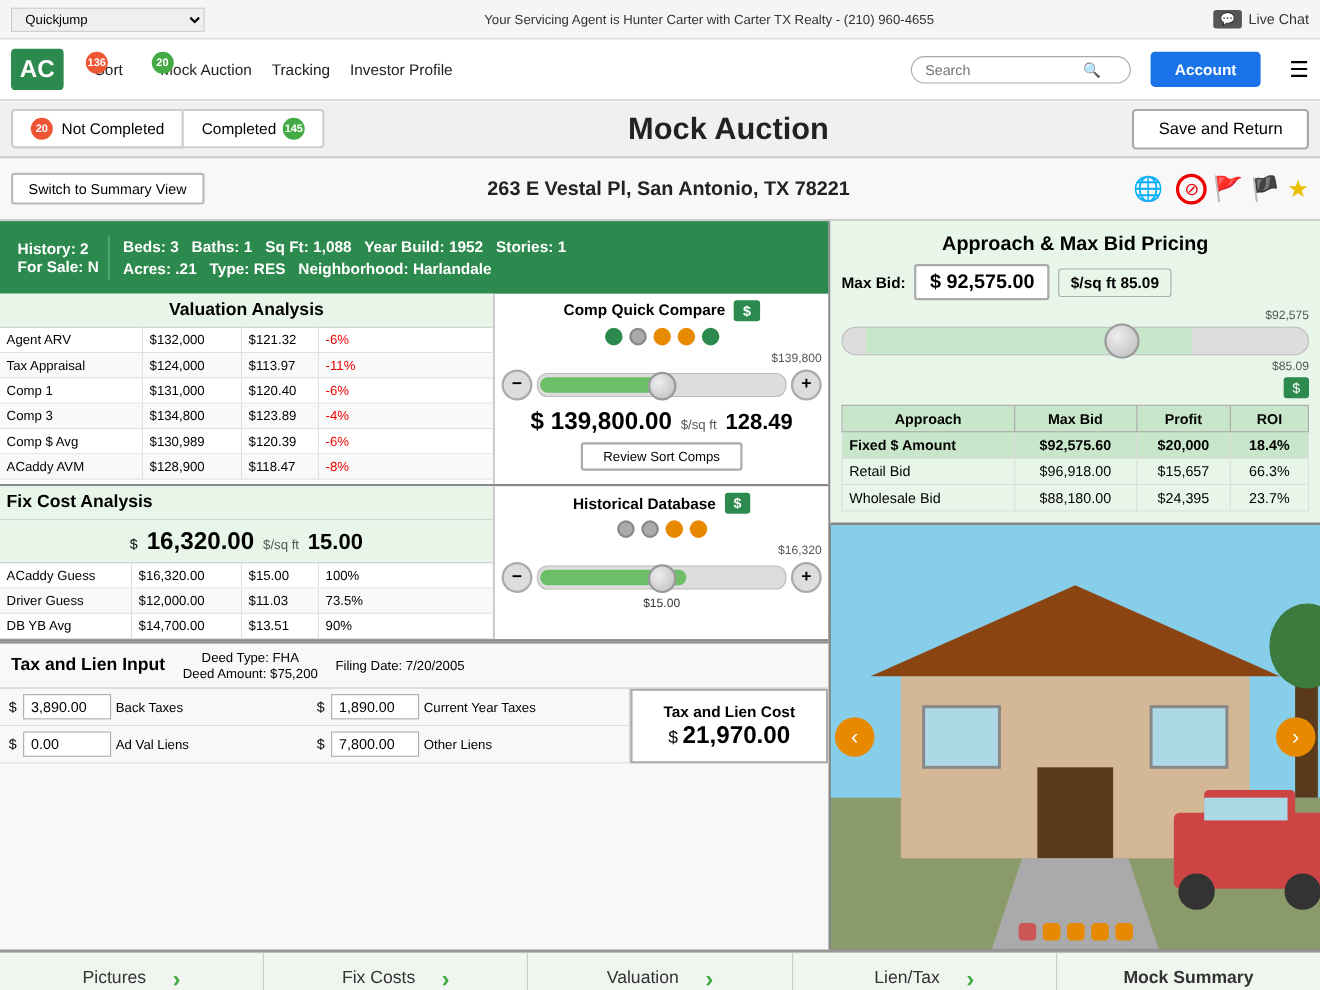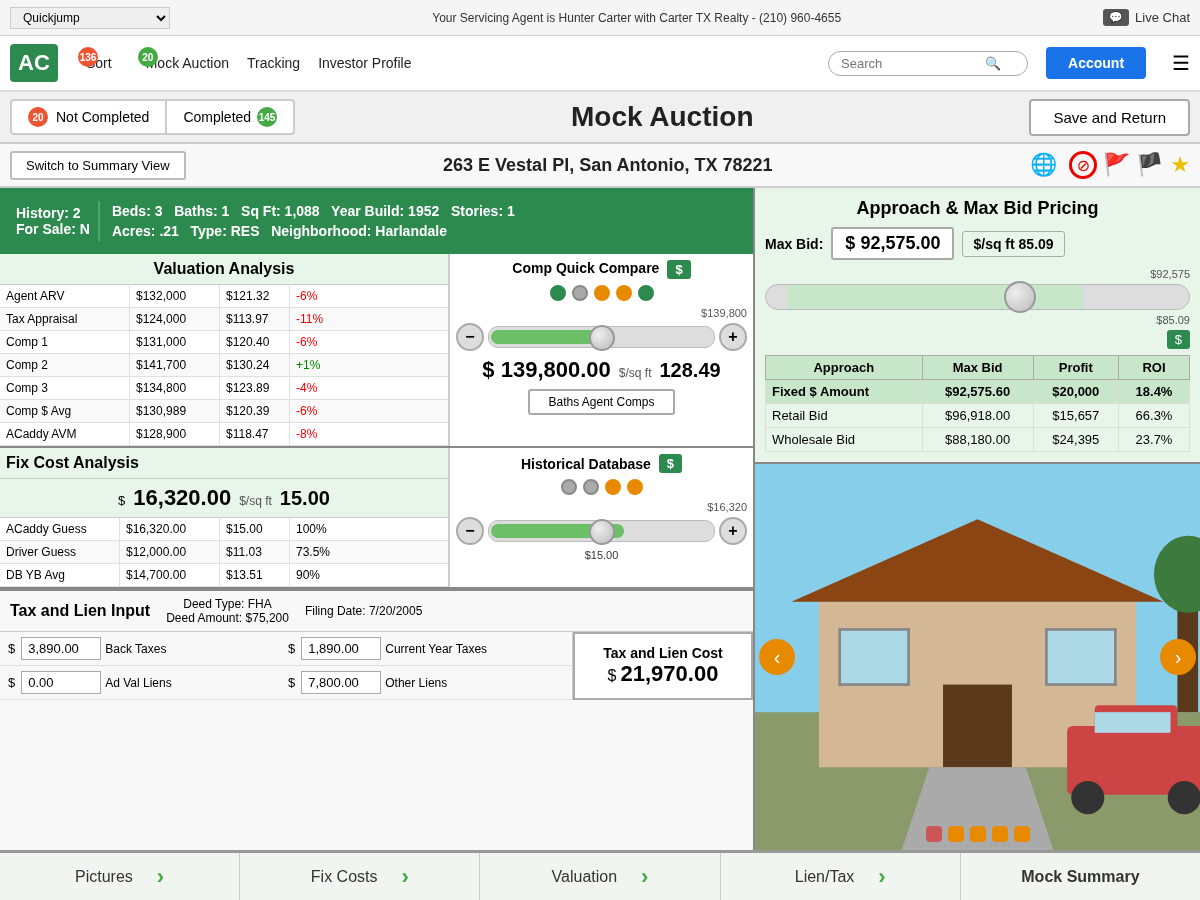--- a/index.html
+++ b/index.html
@@ -1,20 +1,20 @@
 <!DOCTYPE html>
 <html><head>
   <meta charset="utf-8">
   <style>
     * { box-sizing: border-box; margin: 0; padding: 0; font-family: Arial, sans-serif; }
     body { width: 1200px; height: 900px; overflow: hidden; background: #fff; font-size: 13px; }
 
     
     .top-bar { background: #f5f5f5; border-bottom: 1px solid #ccc; padding: 4px 10px; display: flex; align-items: center; justify-content: space-between; height: 36px; }
-    .quickjump select { border: 1px solid #ccc; padding: 2px 8px; font-size: 12px; width: 160px; }
+    .quickjump select { border: 1px solid #ccc; padding: 2px 8px; font-size: 12px; width: 176px; }
     .agent-info { font-size: 12px; color: #333; text-align: center; }
     .live-chat { display: flex; align-items: center; gap: 6px; font-size: 13px; color: #333; cursor: pointer; }
     .chat-icon { background: #555; color: #fff; padding: 2px 6px; border-radius: 3px; font-size: 11px; }
 
     
     .nav-bar { background: #fff; border-bottom: 2px solid #ddd; padding: 0 10px; display: flex; align-items: center; height: 56px; gap: 18px; }
     .logo { display: flex; align-items: center; margin-right: 10px; }
     .logo-svg { width: 48px; height: 38px; }
     .nav-item { position: relative; font-size: 14px; font-weight: 500; cursor: pointer; color: #222; display: flex; align-items: center; gap: 4px; }
     .badge { background: #e53; color: #fff; border-radius: 50%; font-size: 10px; font-weight: bold; width: 20px; height: 20px; display: flex; align-items: center; justify-content: center; position: absolute; top: -8px; left: -8px; }
@@ -27,21 +27,21 @@
     
     .action-bar { background: #f0f0f0; display: flex; align-items: center; height: 52px; border-bottom: 2px solid #ccc; padding: 0 10px; gap: 0; }
     .not-completed-tab { background: #fff; border: 2px solid #ccc; border-radius: 4px 0 0 4px; padding: 6px 16px; font-size: 14px; cursor: pointer; position: relative; display: flex; align-items: center; gap: 8px; }
     .not-completed-tab .badge { position: relative; top: 0; left: 0; }
     .completed-tab { background: #fff; border: 2px solid #ccc; border-left: none; border-radius: 0 4px 4px 0; padding: 6px 16px; font-size: 14px; cursor: pointer; display: flex; align-items: center; gap: 6px; }
     .completed-tab .badge.green { position: relative; top: 0; left: 0; }
     .mock-auction-title { flex: 1; text-align: center; font-size: 28px; font-weight: bold; color: #222; }
     .save-return-btn { background: #fff; border: 2px solid #aaa; padding: 8px 22px; font-size: 15px; cursor: pointer; border-radius: 4px; }
 
     
-    .address-bar { background: #f8f8f8; border-bottom: 2px solid #ccc; display: flex; align-items: center; height: 44px; padding: 0 10px; gap: 12px; }
+    .address-bar { background: #f8f8f8; border-bottom: 2px solid #ccc; display: flex; align-items: center; height: 57px; padding: 0 10px; gap: 12px; }
     .summary-btn { background: #fff; border: 2px solid #bbb; padding: 5px 14px; font-size: 13px; cursor: pointer; border-radius: 3px; }
     .address-text { flex: 1; text-align: center; font-size: 18px; font-weight: bold; color: #222; }
     .chrome-icon { font-size: 22px; cursor: pointer; }
     .flag-icons { display: flex; gap: 6px; align-items: center; }
     .icon-circle-red { width: 28px; height: 28px; border-radius: 50%; border: 3px solid #e00; display: flex; align-items: center; justify-content: center; color: #e00; font-size: 16px; cursor: pointer; }
     .flag-red { font-size: 22px; cursor: pointer; }
     .flag-yellow { font-size: 22px; cursor: pointer; }
     .star-icon { font-size: 22px; cursor: pointer; color: #e8c000; }
 
     
@@ -270,26 +270,20 @@
     <div class="val-cell num-col">$113.97</div>
     <div class="val-cell num-col neg">-11%</div>
   </div>
             <div class="val-row">
     <div class="val-cell label-col">Comp 1</div>
     <div class="val-cell num-col">$131,000</div>
     <div class="val-cell num-col">$120.40</div>
     <div class="val-cell num-col neg">-6%</div>
   </div>
             <div class="val-row">
-    <div class="val-cell label-col">Comp 2</div>
-    <div class="val-cell num-col">$141,700</div>
-    <div class="val-cell num-col">$130.24</div>
-    <div class="val-cell num-col pos">+1%</div>
-  </div>
-            <div class="val-row">
     <div class="val-cell label-col">Comp 3</div>
     <div class="val-cell num-col">$134,800</div>
     <div class="val-cell num-col">$123.89</div>
     <div class="val-cell num-col neg">-4%</div>
   </div>
             <div class="val-row">
     <div class="val-cell label-col">Comp $ Avg</div>
     <div class="val-cell num-col">$130,989</div>
     <div class="val-cell num-col">$120.39</div>
     <div class="val-cell num-col neg">-6%</div>
@@ -322,21 +316,21 @@
             <div class="track-fill"></div>
             <div class="thumb"></div>
           </div>
           <div class="plus-btn">+</div>
         </div>
         <div class="big-value-row">
           <span class="dollar-big">$ 139,800.00</span>
           <span class="sqft-label">$/sq ft</span>
           <span class="sqft-value">128.49</span>
         </div>
-        <button class="review-btn">Baths Agent Comps</button>
+        <button class="review-btn">Review Sort Comps</button>
       </div>
     </div>
 
     <div class="fix-section">
       <div class="fix-table">
         <div class="fix-title">Fix Cost Analysis</div>
         <div class="fix-header">
           <span style="font-size:13px;">$</span>
           <span class="fix-dollar bold">16,320.00</span>
           <span class="sqft-label">$/sq ft</span>

